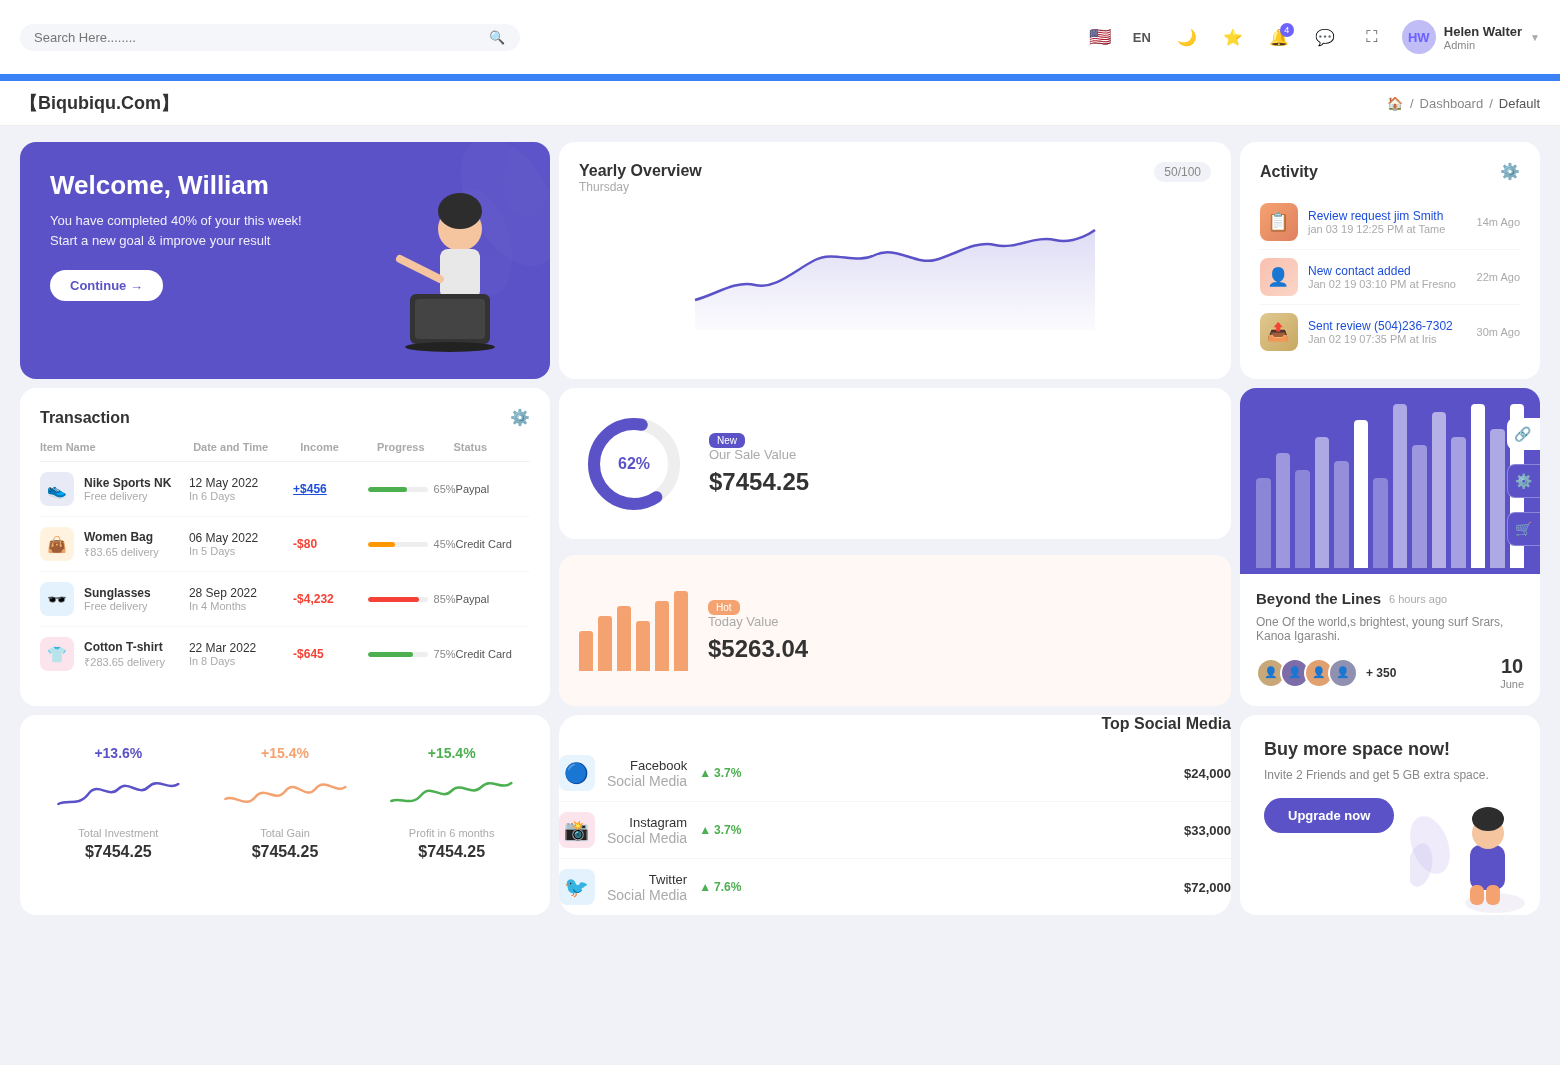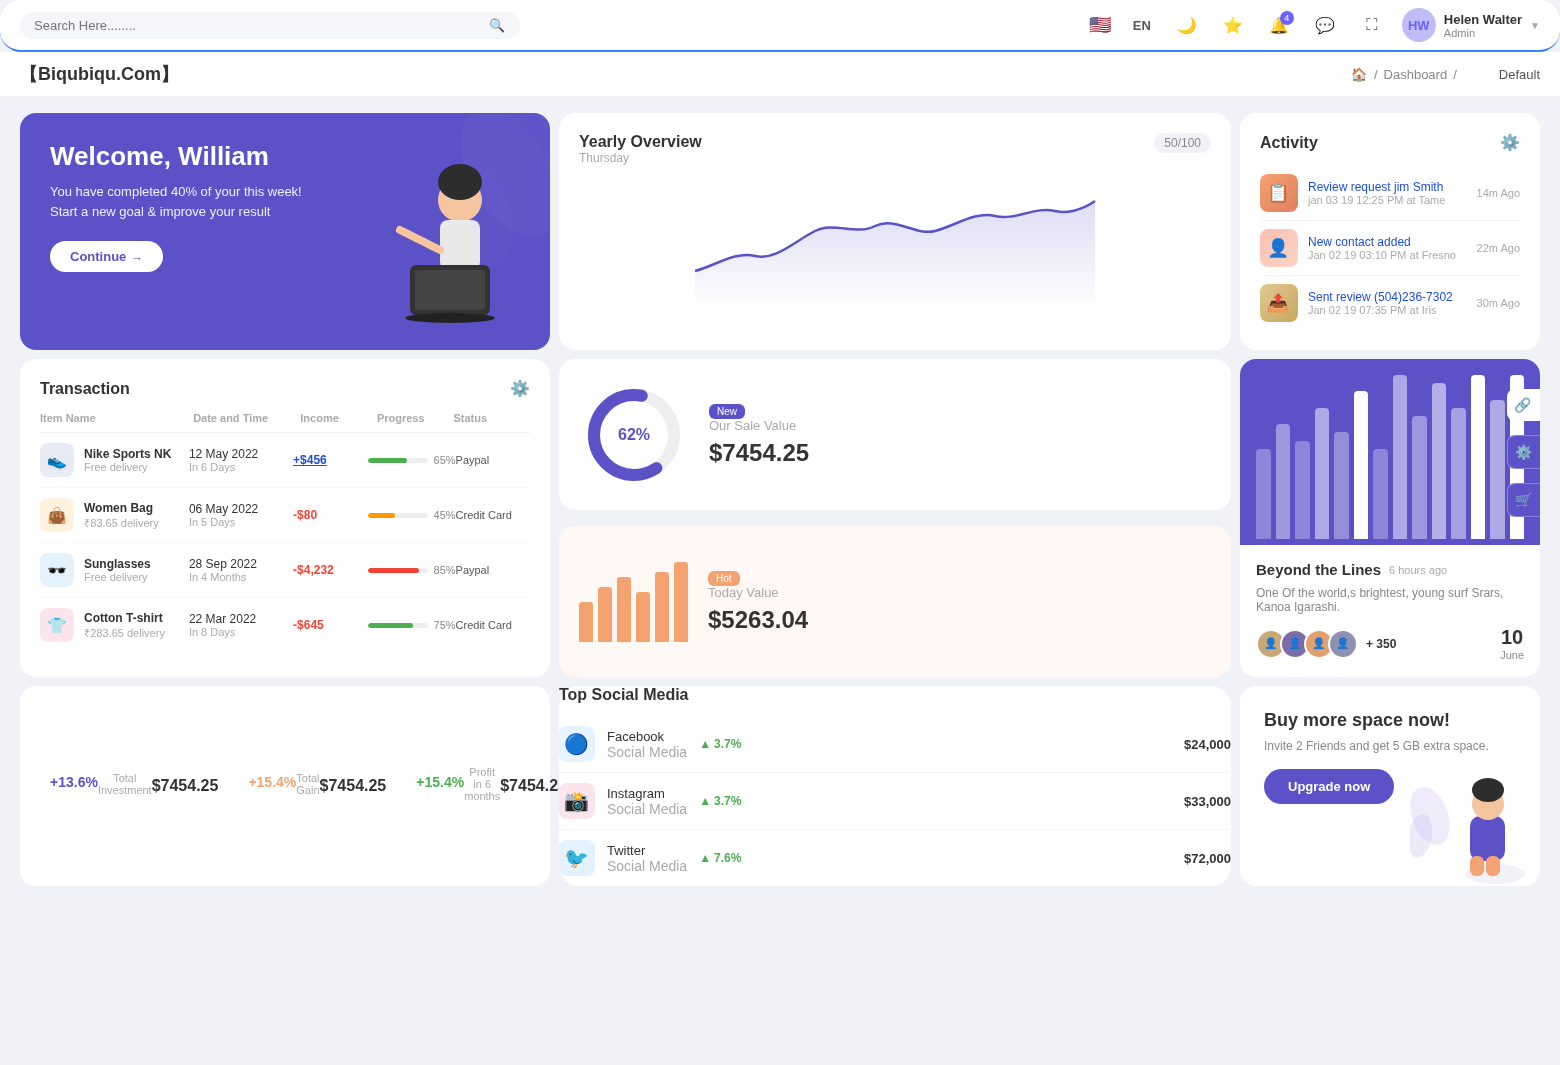--- a/index.html
+++ b/index.html
@@ -1,35 +1,35 @@
 <!DOCTYPE html>
 <html><head>
   <meta charset="utf-8">
   <style>
     * { box-sizing: border-box; margin: 0; padding: 0; }
     body { font-family: 'Segoe UI', Arial, sans-serif; background: #f0f2f8; color: #333; font-size: 13px; }
 
     
-    .topnav { background: #fff; display: flex; align-items: center; padding: 8px 20px; gap: 12px; border-bottom: 2px solid #3b82f6; position: sticky; top: 0; z-index: 100; border-radius: 21px; }
+    .topnav { background: #fff; display: flex; align-items: center; padding: 20px 20px; gap: 12px; border-bottom: 7px solid #3b82f6; position: sticky; top: 0; z-index: 100; }
     .search-box { flex: 1; max-width: 500px; display: flex; align-items: center; background: #f5f6fa; border-radius: 20px; padding: 6px 14px; gap: 8px; }
     .search-box input { border: none; background: transparent; outline: none; font-size: 13px; color: #888; width: 100%; }
     .nav-icons { display: flex; align-items: center; gap: 14px; margin-left: auto; }
     .nav-icon { width: 32px; height: 32px; display: flex; align-items: center; justify-content: center; border-radius: 50%; cursor: pointer; color: #555; font-size: 16px; position: relative; }
     .nav-icon .badge { position: absolute; top: 2px; right: 2px; background: #6c63ff; color: #fff; border-radius: 50%; width: 14px; height: 14px; font-size: 9px; display: flex; align-items: center; justify-content: center; }
     .user-info { display: flex; align-items: center; gap: 8px; cursor: pointer; }
     .user-avatar { width: 34px; height: 34px; border-radius: 50%; background: #c0bcf5; display: flex; align-items: center; justify-content: center; font-weight: bold; color: #6c63ff; overflow: hidden; }
     .user-name { font-weight: 600; font-size: 13px; }
     .user-role { font-size: 11px; color: #888; }
     .flag { font-size: 18px; }
 
     
     .breadcrumb-bar { background: #fff; padding: 10px 20px; display: flex; align-items: center; justify-content: space-between; border-bottom: 1px solid #eee; }
     .brand { font-size: 18px; font-weight: 700; color: #333; }
     .breadcrumb { display: flex; align-items: center; gap: 6px; font-size: 13px; color: #888; }
-    .breadcrumb span.active { color: #555; margin-left: 36px; }
+    .breadcrumb span.active { color: #555; }
     .breadcrumb .home-icon { color: #6c63ff; }
 
     
     .main { padding: 16px 20px; display: grid; grid-template-columns: 530px 1fr 300px; grid-template-rows: auto auto auto; gap: 9px; max-width: 1560px; }
 
     
     .welcome-card { background: #5b52c8; border-radius: 16px; padding: 28px 30px; color: #fff; position: relative; overflow: hidden; grid-column: 1; grid-row: 1; min-height: 190px; }
     .welcome-card h2 { font-size: 26px; font-weight: 700; margin-bottom: 10px; }
     .welcome-card p { font-size: 13px; opacity: 0.9; line-height: 1.5; margin-bottom: 20px; max-width: 60%; }
     .continue-btn { background: #fff; color: #5b52c8; border: none; border-radius: 20px; padding: 8px 20px; font-size: 13px; font-weight: 600; cursor: pointer; display: inline-flex; align-items: center; gap: 6px; }
@@ -70,27 +70,27 @@
     .income-pos { color: #1d4ed8; font-weight: 600; text-decoration: underline; }
     .income-neg { color: #f44336; font-weight: 600; }
     .progress-bar-wrap { display: flex; align-items: center; gap: 6px; }
     .progress-bar { height: 5px; border-radius: 3px; background: #eee; width: 60px; overflow: hidden; }
     .progress-fill { height: 100%; border-radius: 3px; }
     .progress-label { font-size: 11px; color: #888; }
     .status-badge { font-size: 11px; color: #555; }
 
     
     .stats-card { background: #fff; border-radius: 16px; padding: 20px; grid-column: 1; grid-row: 3; display: grid; grid-template-columns: 1fr 1fr 1fr; gap: 10px; }
-    .stat-item { display: flex; flex-direction: row; align-items: center; text-align: center; padding: 10px; }
+    .stat-item { display: flex; flex-direction: column; align-items: center; text-align: center; padding: 10px; }
     .stat-percent { font-size: 14px; font-weight: 700; margin-bottom: 8px; }
     .stat-sparkline { width: 100%; height: 50px; margin-bottom: 8px; }
     .stat-label { font-size: 11px; color: #aaa; margin-bottom: 4px; }
     .stat-value { font-size: 16px; font-weight: 700; }
 
-    .social-card { background: #fff; border-radius: 20px; grid-column: 2; grid-row: 3; }
+    .social-card { background: #fff; border-radius: 20px; grid-column: 2; grid-row: 3; text-align: right; }
     .social-item { display: flex; align-items: center; gap: 12px; padding: 10px 0; border-bottom: 1px solid #f5f5f5; }
     .social-item:last-child { border-bottom: none; }
     .social-icon { width: 36px; height: 36px; border-radius: 8px; display: flex; align-items: center; justify-content: center; font-size: 18px; }
     .social-name { font-weight: 400; font-size: 13px; }
     .social-sub { font-size: 14px; color: #aaa; }
     .social-growth { color: #4caf50; font-size: 12px; font-weight: 600; display: flex; align-items: center; gap: 3px; }
     .social-amount { font-weight: 700; font-size: 13px; margin-left: auto; }
 
     .upgrade-card { background: #fff; border-radius: 16px; padding: 24px; grid-column: 3; grid-row: 3; position: relative; overflow: hidden; }
     .upgrade-title { font-size: 18px; font-weight: 700; margin-bottom: 8px; }

